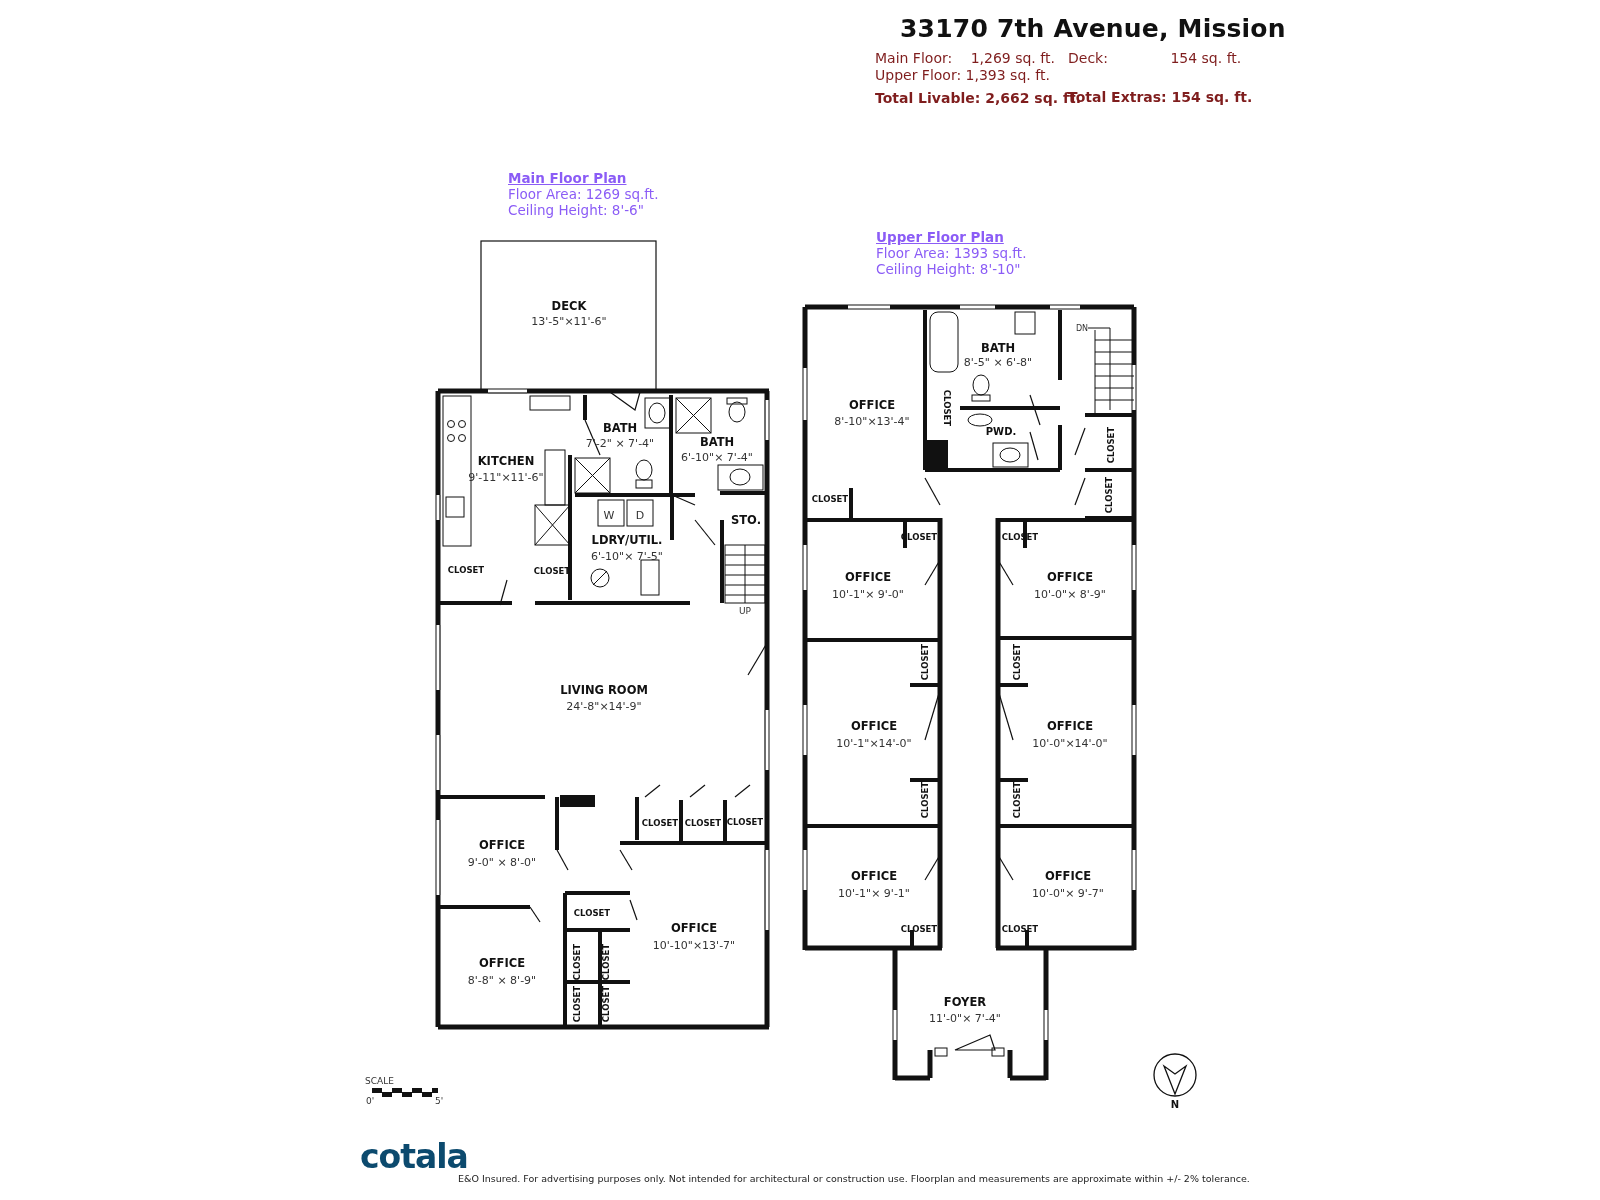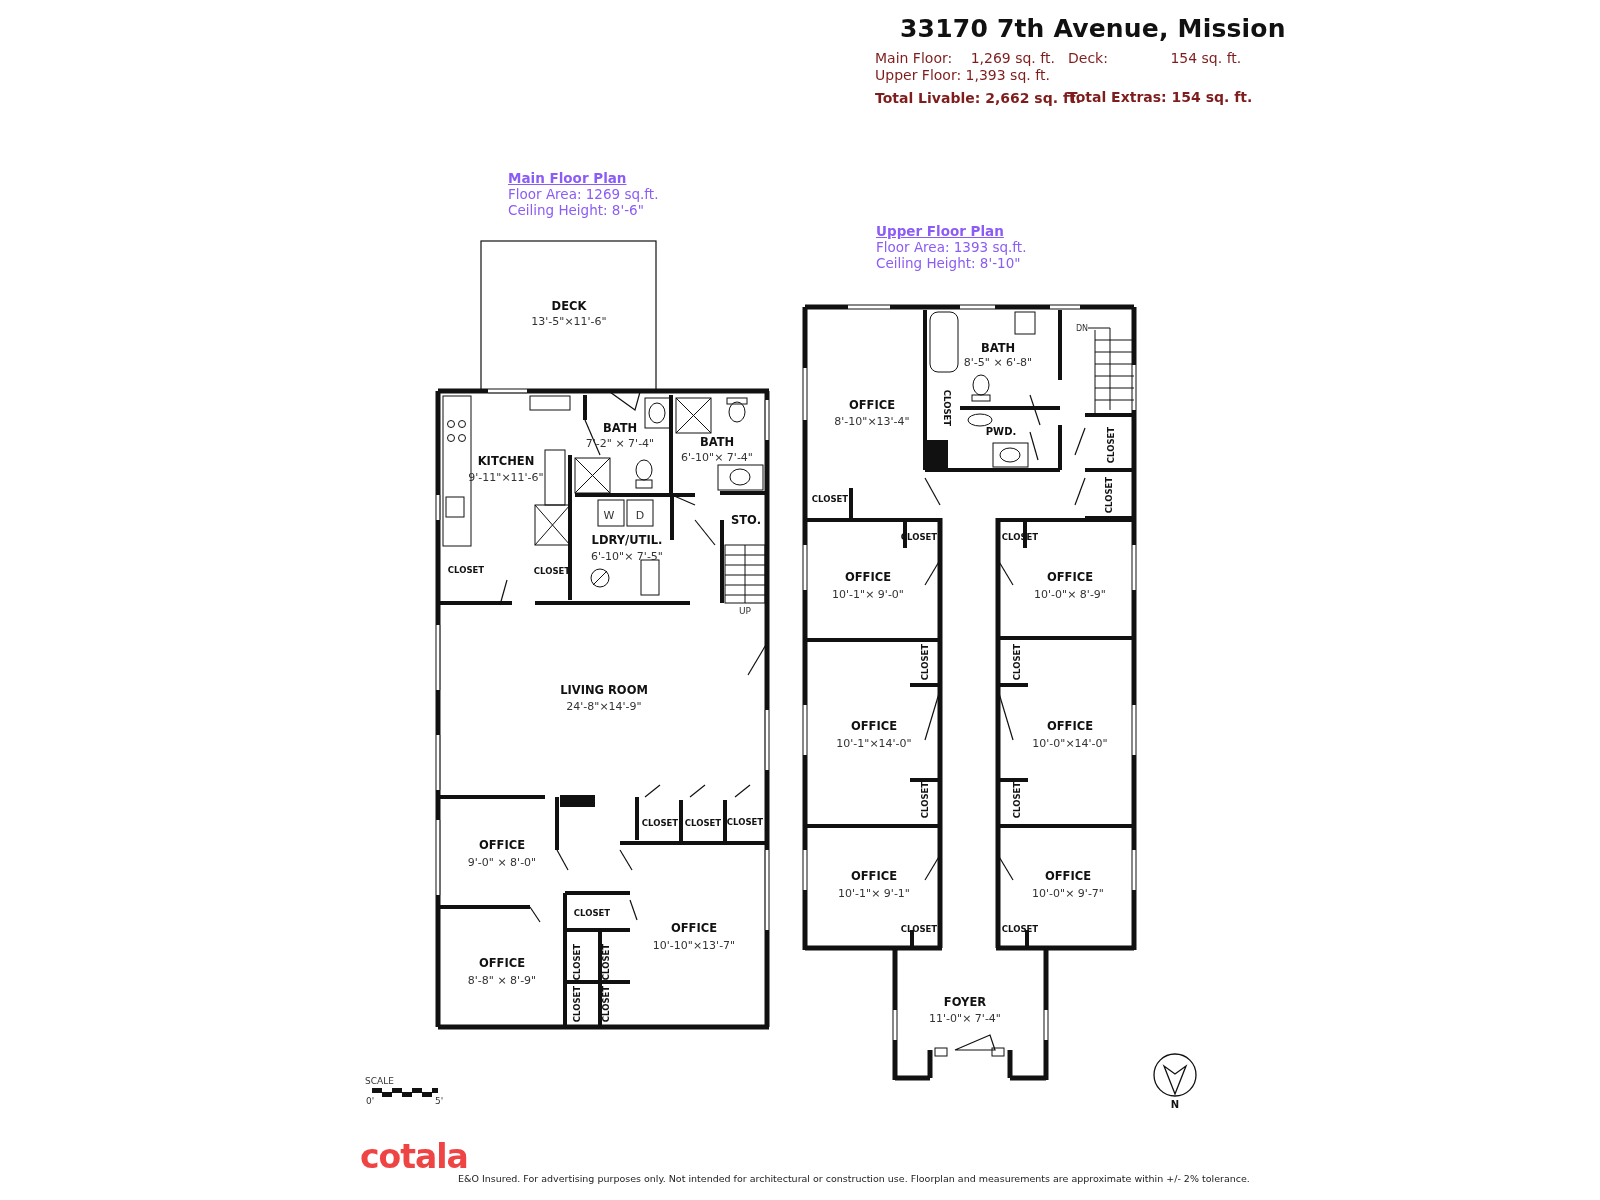--- a/index.html
+++ b/index.html
@@ -7,21 +7,21 @@
   .abs{position:absolute;}
   .title{left:900px;top:14px;font-size:25px;font-weight:bold;letter-spacing:0.2px;white-space:nowrap;}
   .stats{font-size:14px;white-space:nowrap;color:#7f1d1d;}
   .plan-head{font-size:13.5px;line-height:16px;white-space:nowrap;color:#8b5cf6;}
   .plan-head .h{font-weight:bold;text-decoration:underline;}
   svg text{font-family:"DejaVu Sans","Liberation Sans",sans-serif;}
   .rlab{font-size:11.5px;font-weight:bold;text-anchor:middle;fill:#111;}
   .rdim{font-size:11px;text-anchor:middle;fill:#333;}
   .clab{font-size:8.5px;font-weight:bold;text-anchor:middle;fill:#111;}
   .footer{left:470px;top:1155px;font-size:9.5px;color:#222;white-space:nowrap;margin-top:43px;}
-  .logo{left:360px;top:1137px;font-size:33px;font-weight:bold;letter-spacing:-1px;color:#ef4444;}
+  .logo{left:360px;top:1137px;font-size:33px;font-weight:bold;letter-spacing:-1px;color:#0c4a6e;}
 </style>
 </head>
 <body>
 
 <div class="abs title">33170 7th Avenue, Mission</div>
 
 <div class="abs stats" style="left:875px;top:50px;">
   <span>Main Floor:</span>
   <span style="margin-left:14px">1,269 sq. ft.</span>
 </div>
@@ -40,21 +40,21 @@
 <div class="abs stats" style="left:1068px;top:89px;font-weight:bold;">
   <span>Total Extras:</span>
   <span>154 sq. ft.</span>
 </div>
 
 <div class="abs plan-head" style="left:508px;top:170px;">
   <div class="h">Main Floor Plan</div>
   <div>Floor Area: 1269 sq.ft.</div>
   <div>Ceiling Height: 8'-6"</div>
 </div>
-<div class="abs plan-head" style="left:876px;top:223px;">
+<div class="abs plan-head" style="left:876px;top:229px;">
   <div class="h">Upper Floor Plan</div>
   <div>Floor Area: 1393 sq.ft.</div>
   <div>Ceiling Height: 8'-10"</div>
 </div>
 
 <svg class="abs" style="left:0;top:0" width="1600" height="1200" viewBox="0 0 1600 1200">
   <g fill="none" stroke="#111">
 
     <rect x="481" y="241" width="175" height="150" stroke-width="1.2"></rect>
 

